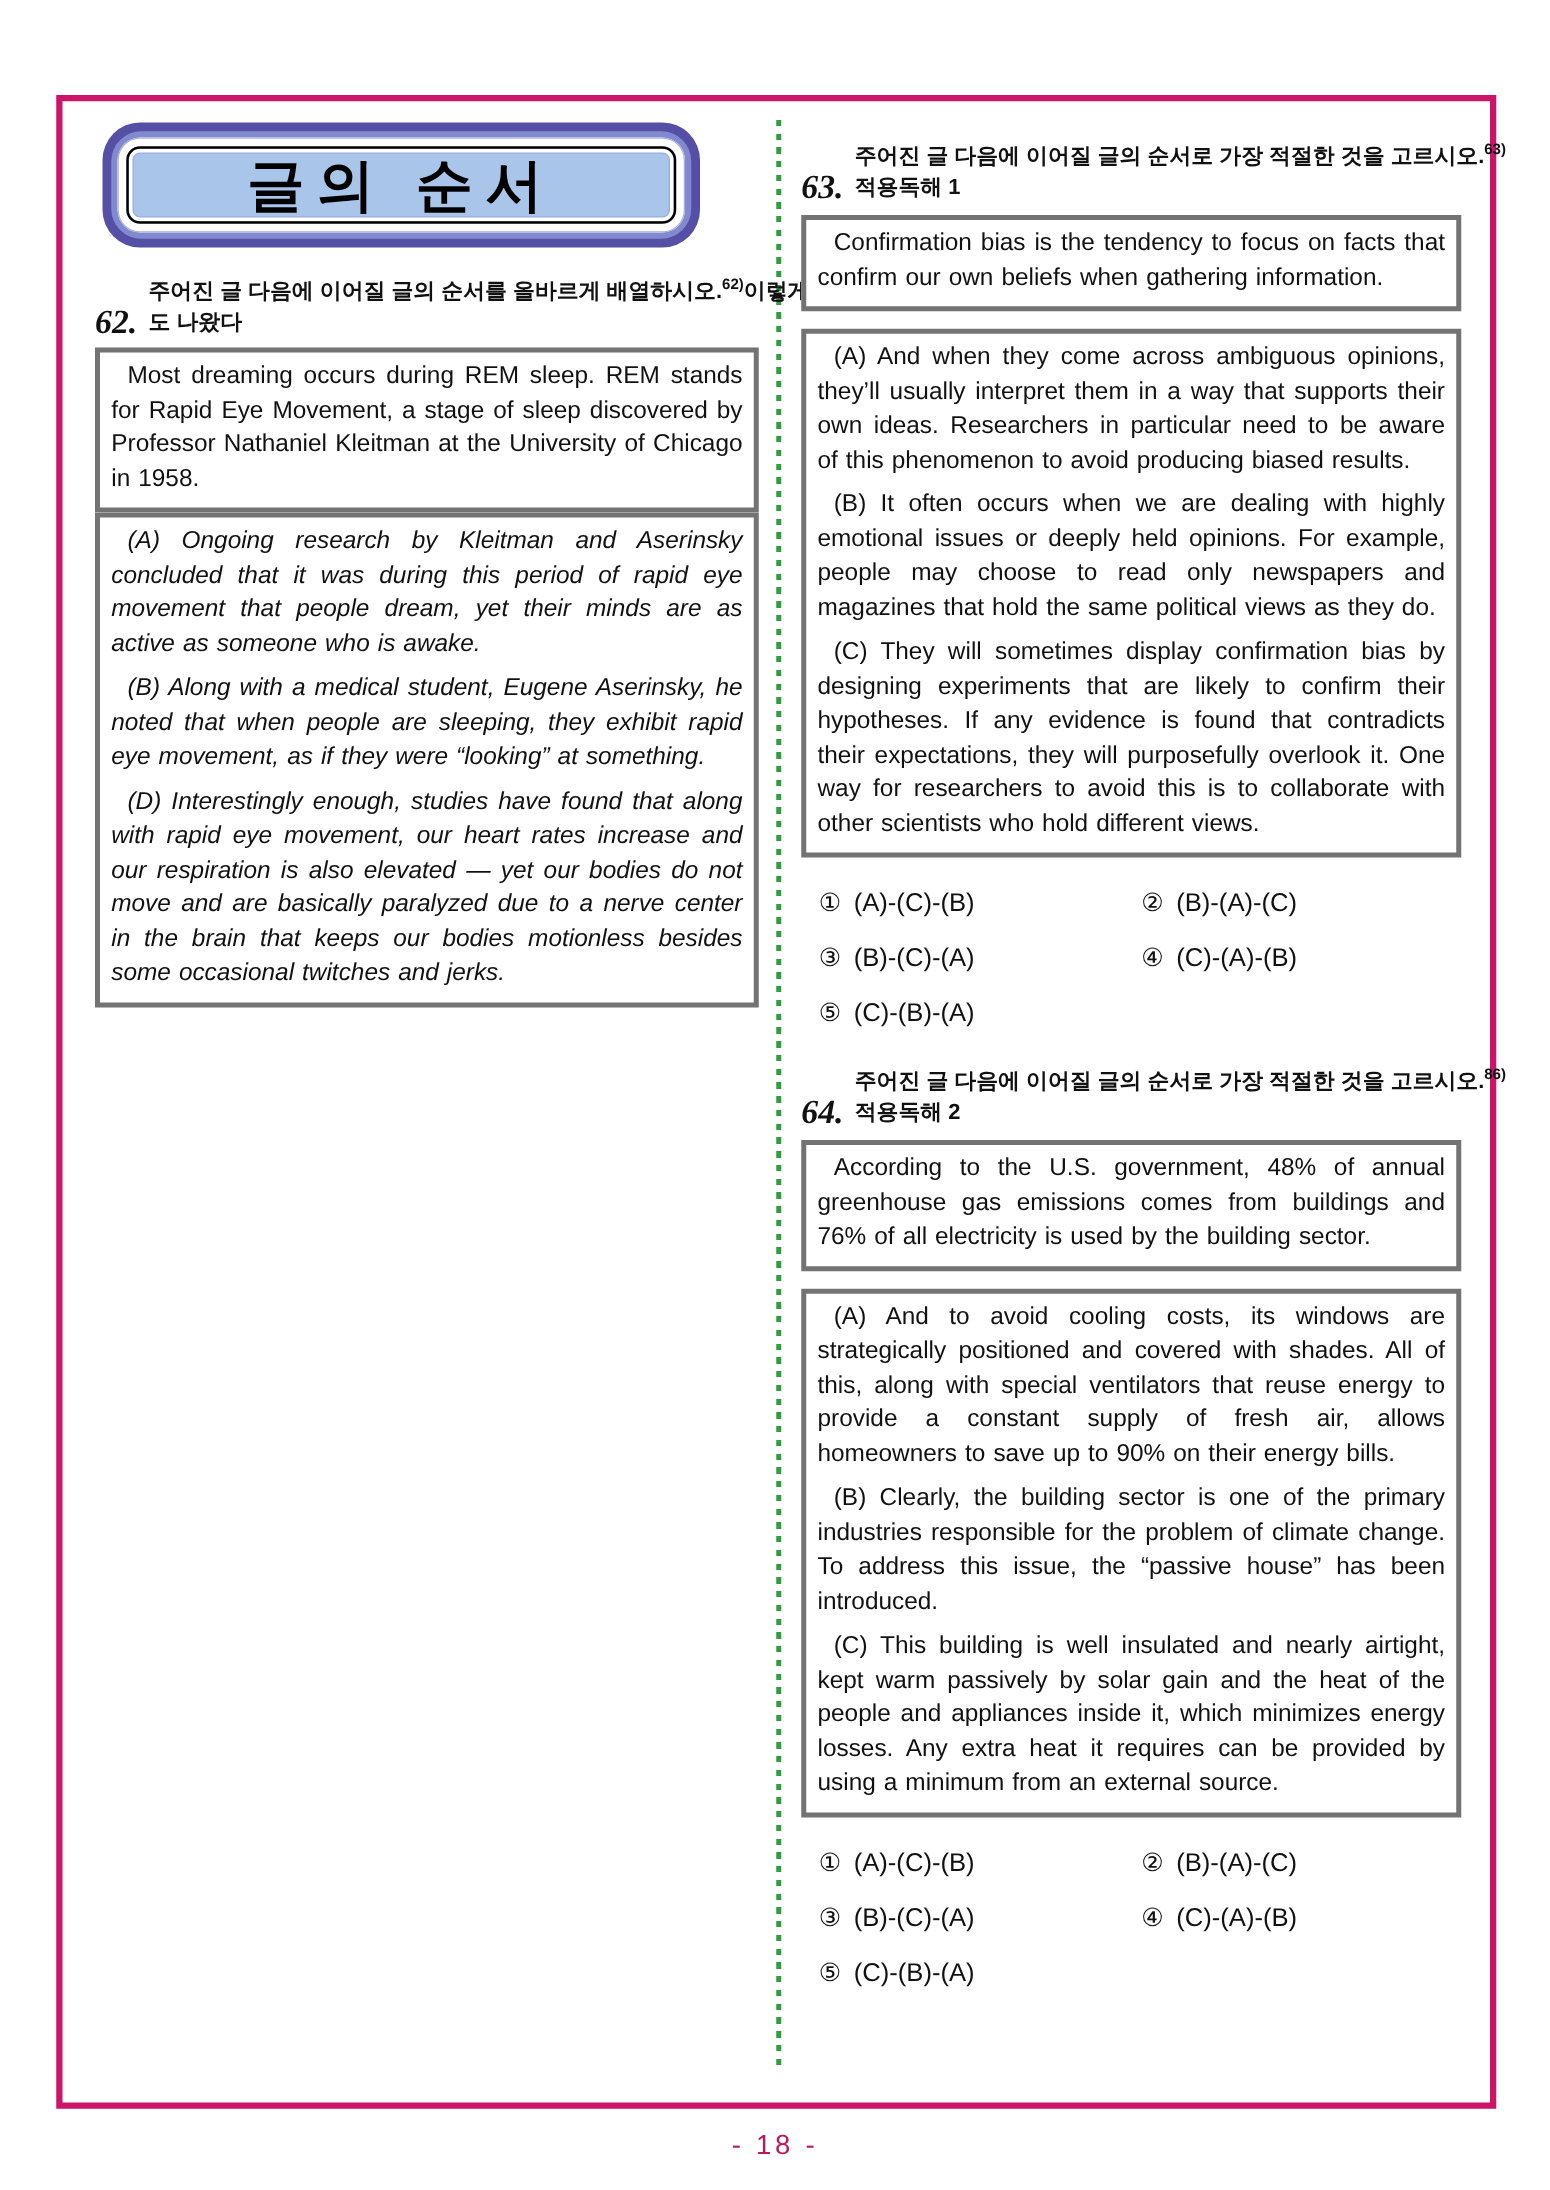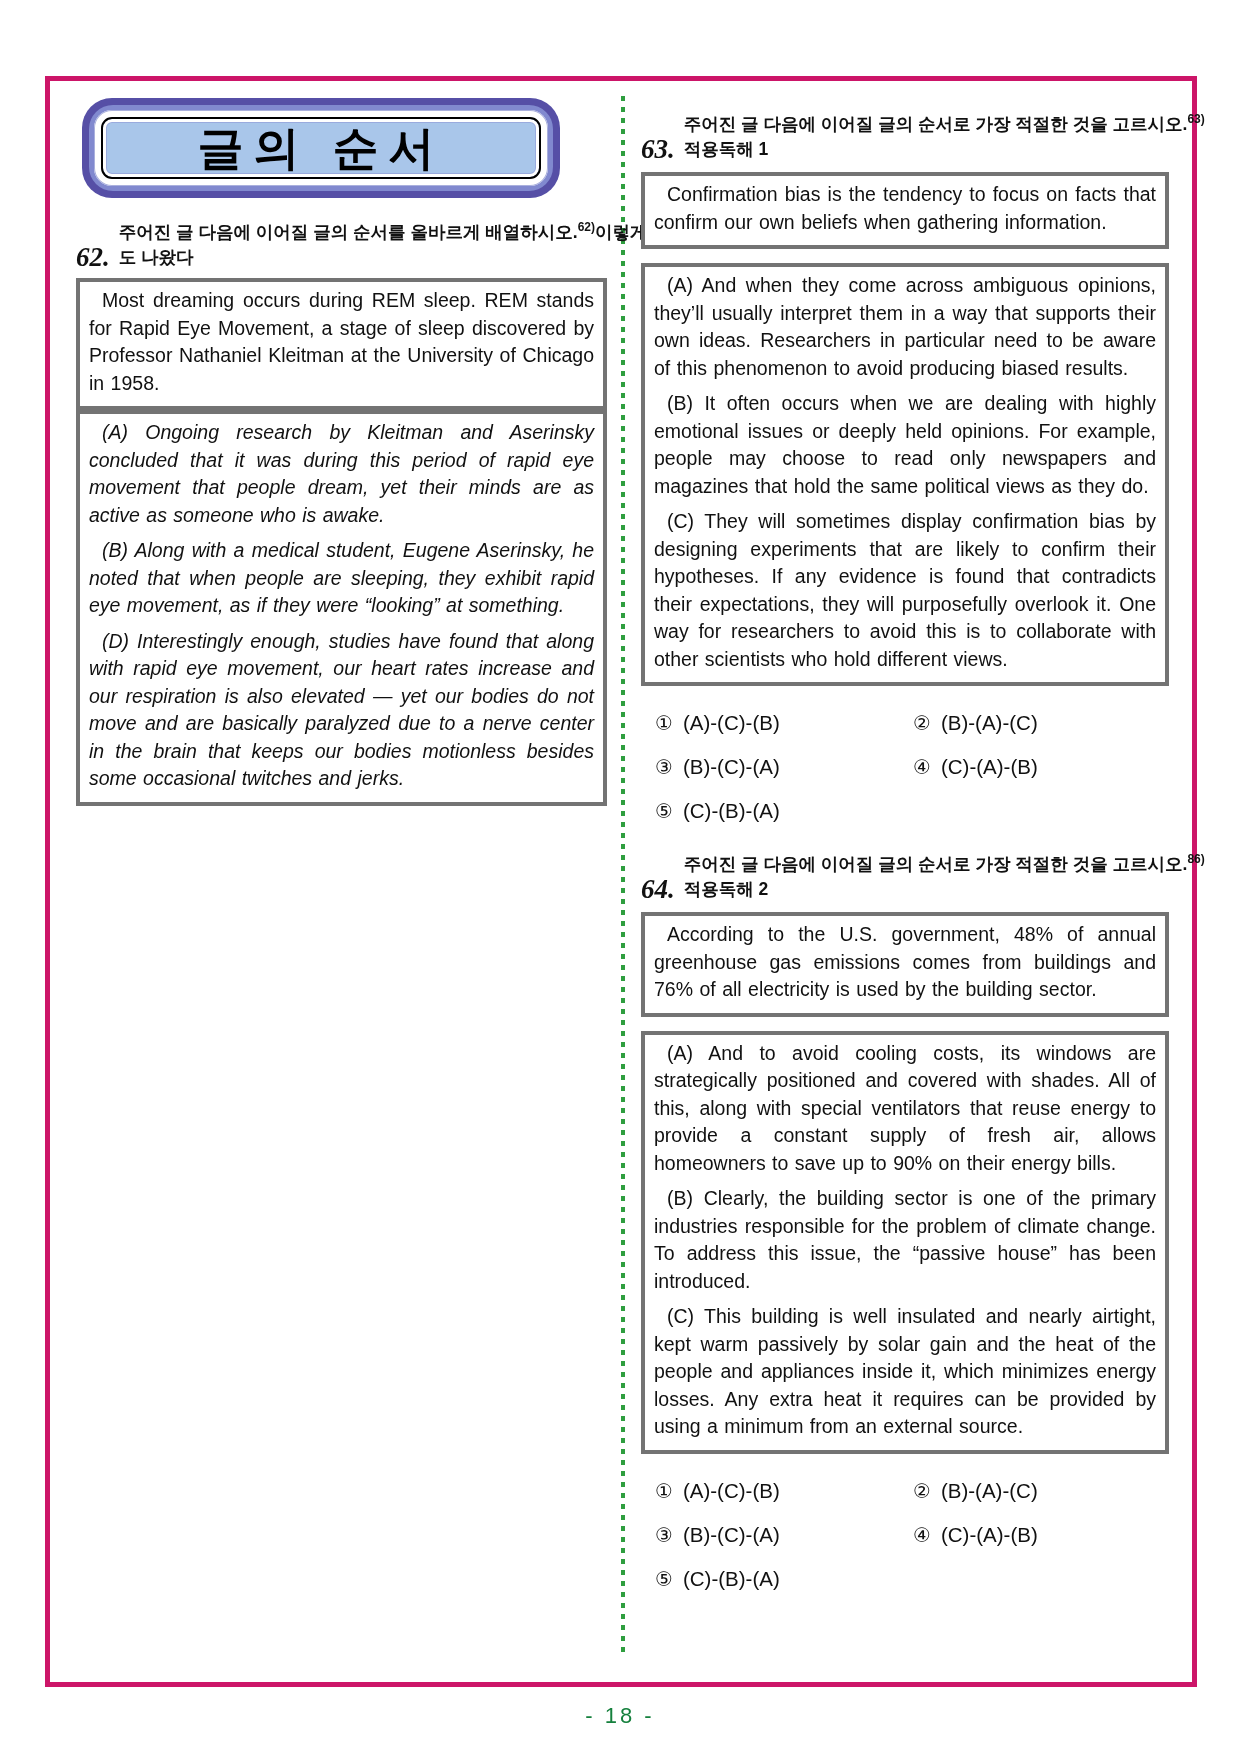--- a/index.html
+++ b/index.html
@@ -60,21 +60,21 @@
   }
   .opt .mk{margin-right:10px;font-size:20px;}
 
   .m-t8{margin-top:8px;}  .m-t10{margin-top:10px;}
   .m-t14{margin-top:14px;} .m-t16{margin-top:22px;}
   .m-t20{font-style:italic;} .m-t24{margin-top:24px;}
   .m-t28{margin-top:28px;}
 
   .footer{
     position:absolute;left:0;top:1703px;width:1240px;text-align:center;
-    font-size:22px;letter-spacing:3px;color:#15803d;
+    font-size:22px;letter-spacing:3px;color:#be185d;
   }
 </style>
 </head>
 <body>
 
 <div class="frame"></div>
 <div class="divider"></div>
 
 <div class="col-left">
 

